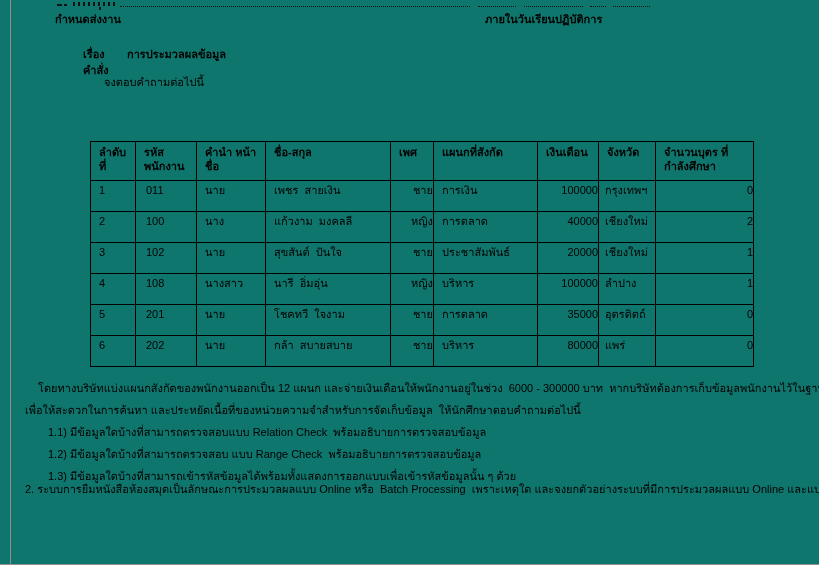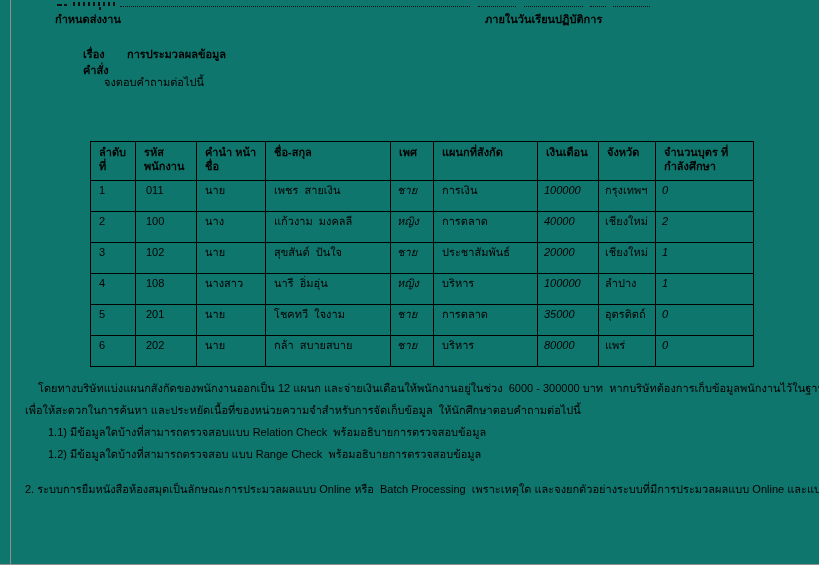--- a/index.html
+++ b/index.html
@@ -18,21 +18,21 @@
     position:absolute;left:90px;top:141px;width:663px;
     border-collapse:collapse;table-layout:fixed;
   }
   table.emp th,table.emp td{
     border:1px solid #000;vertical-align:top;font-size:11px;overflow:hidden;
     padding:3px 3px 0 8px;
   }
   table.emp th{font-weight:bold;text-align:left;line-height:14px;white-space:pre-line;height:35px;}
   table.emp td{line-height:13px;white-space:pre;height:27px;}
   table.emp .hc{text-align:center;padding-left:0;padding-right:8px;}
-  table.emp td.ac{text-align:left;padding-left:6px;padding-right:0;font-style:italic;}
+  table.emp td.ac{text-align:right;padding-left:6px;padding-right:0;}
   table.emp td.pl10{padding-left:10px;}
   table.emp td.pl6{padding-left:6px;}
 </style>
 </head>
 <body>
 
 <div class="page">
 
   <div class="left-rule"></div>
   <div class="bottom-rule"></div>
@@ -155,16 +155,17 @@
           <td class="ac">0</td>
         </tr>
       </tbody>
   </table>
 
   <div class="t" style="left:38px;top:382px;">โดยทางบริษัทแบ่งแผนกสังกัดของพนักงานออกเป็น 12 แผนก และจ่ายเงินเดือนให้พนักงานอยู่ในช่วง  6000 - 300000 บาท  หากบริษัทต้องการเก็บข้อมูลพนักงานไว้ในฐานข้อมูล</div>
   <div class="t" style="left:25px;top:404px;">เพื่อให้สะดวกในการค้นหา และประหยัดเนื้อที่ของหน่วยความจำสำหรับการจัดเก็บข้อมูล  ให้นักศึกษาตอบคำถามต่อไปนี้</div>
 
   <div class="t" style="left:48px;top:426px;">1.1) มีข้อมูลใดบ้างที่สามารถตรวจสอบแบบ Relation Check  พร้อมอธิบายการตรวจสอบข้อมูล</div>
   <div class="t" style="left:48px;top:448px;">1.2) มีข้อมูลใดบ้างที่สามารถตรวจสอบ แบบ Range Check  พร้อมอธิบายการตรวจสอบข้อมูล</div>
+  <div class="t" style="left:48px;top:470px;">1.3) มีข้อมูลใดบ้างที่สามารถเข้ารหัสข้อมูลได้พร้อมทั้งแสดงการออกแบบเพื่อเข้ารหัสข้อมูลนั้น ๆ ด้วย</div>
 
   <div class="t" style="left:25px;top:483px;">2. ระบบการยืมหนังสือห้องสมุดเป็นลักษณะการประมวลผลแบบ Online หรือ  Batch Processing  เพราะเหตุใด และจงยกตัวอย่างระบบที่มีการประมวลผลแบบ Online และแบบ</div>
 
 </div>
 
 </body></html>

